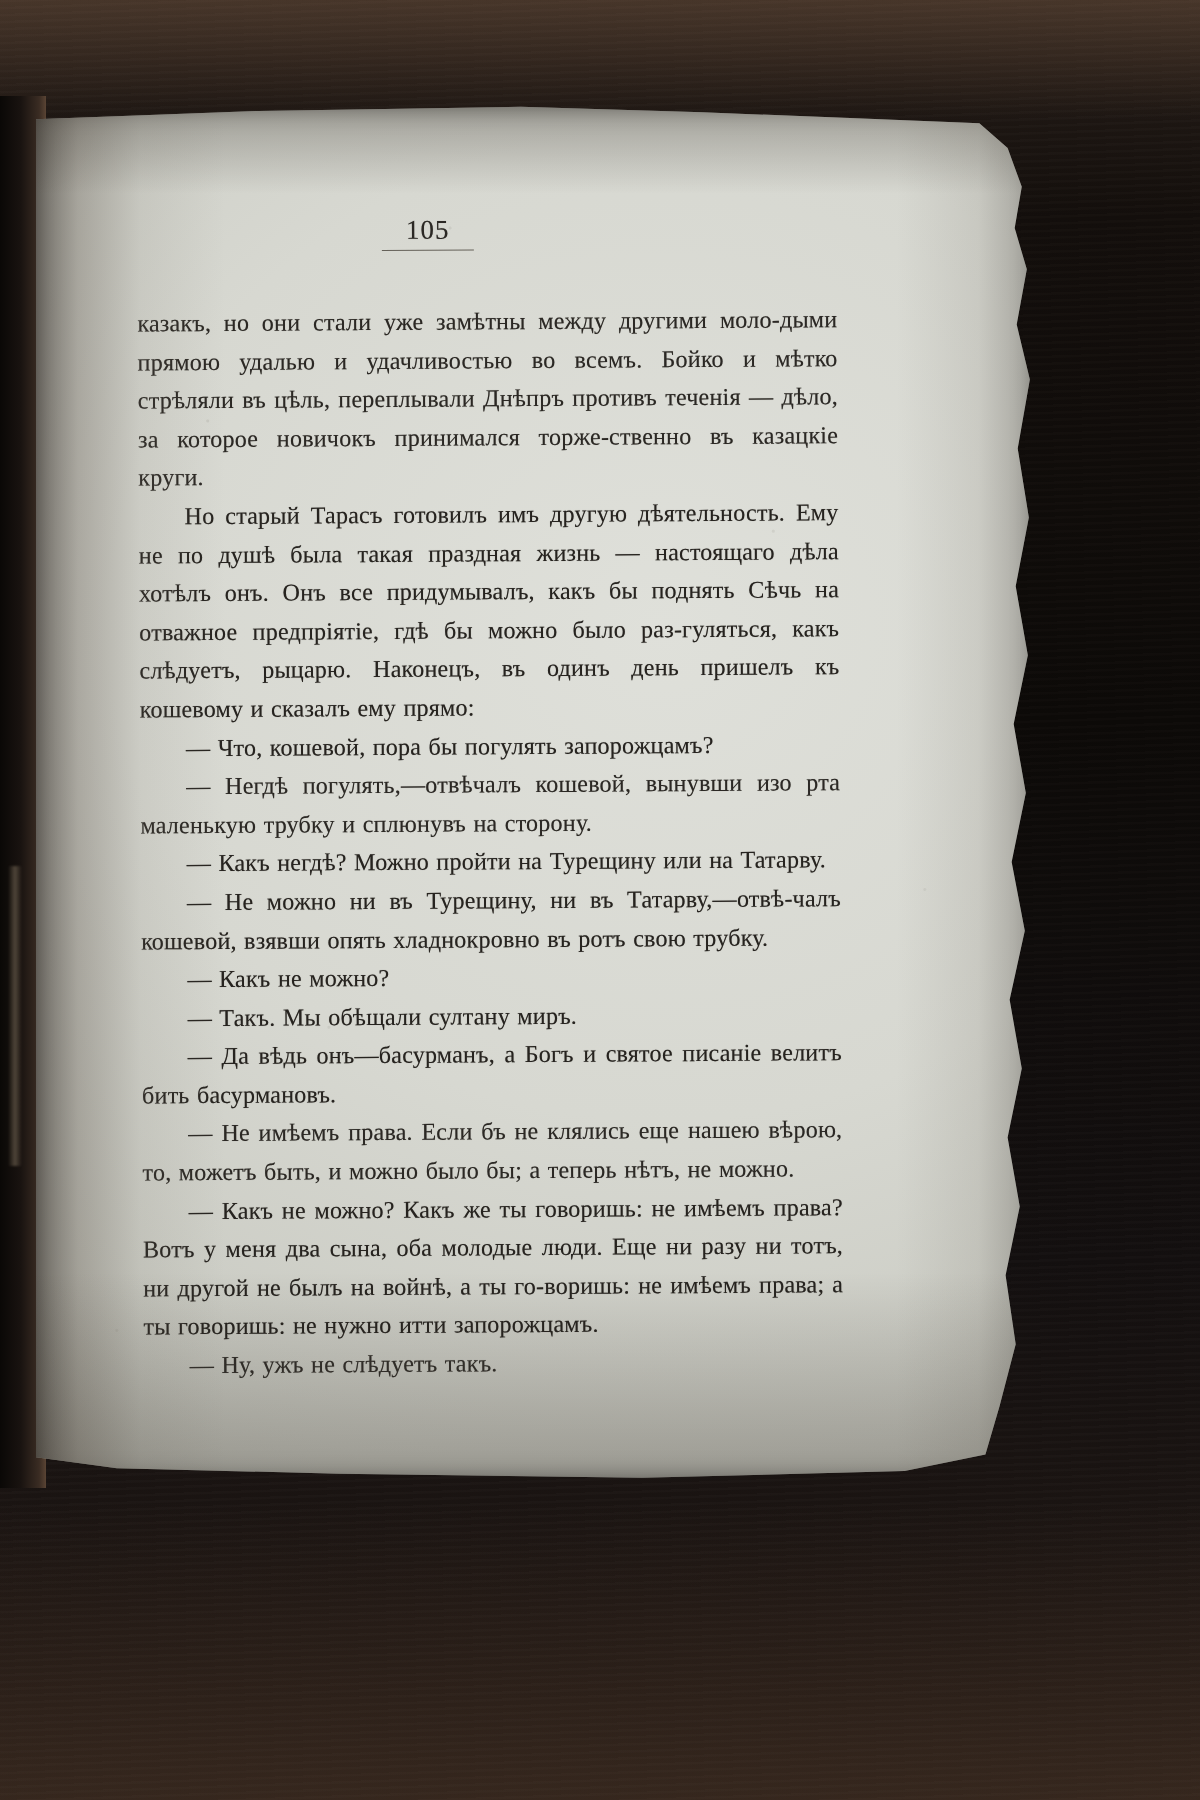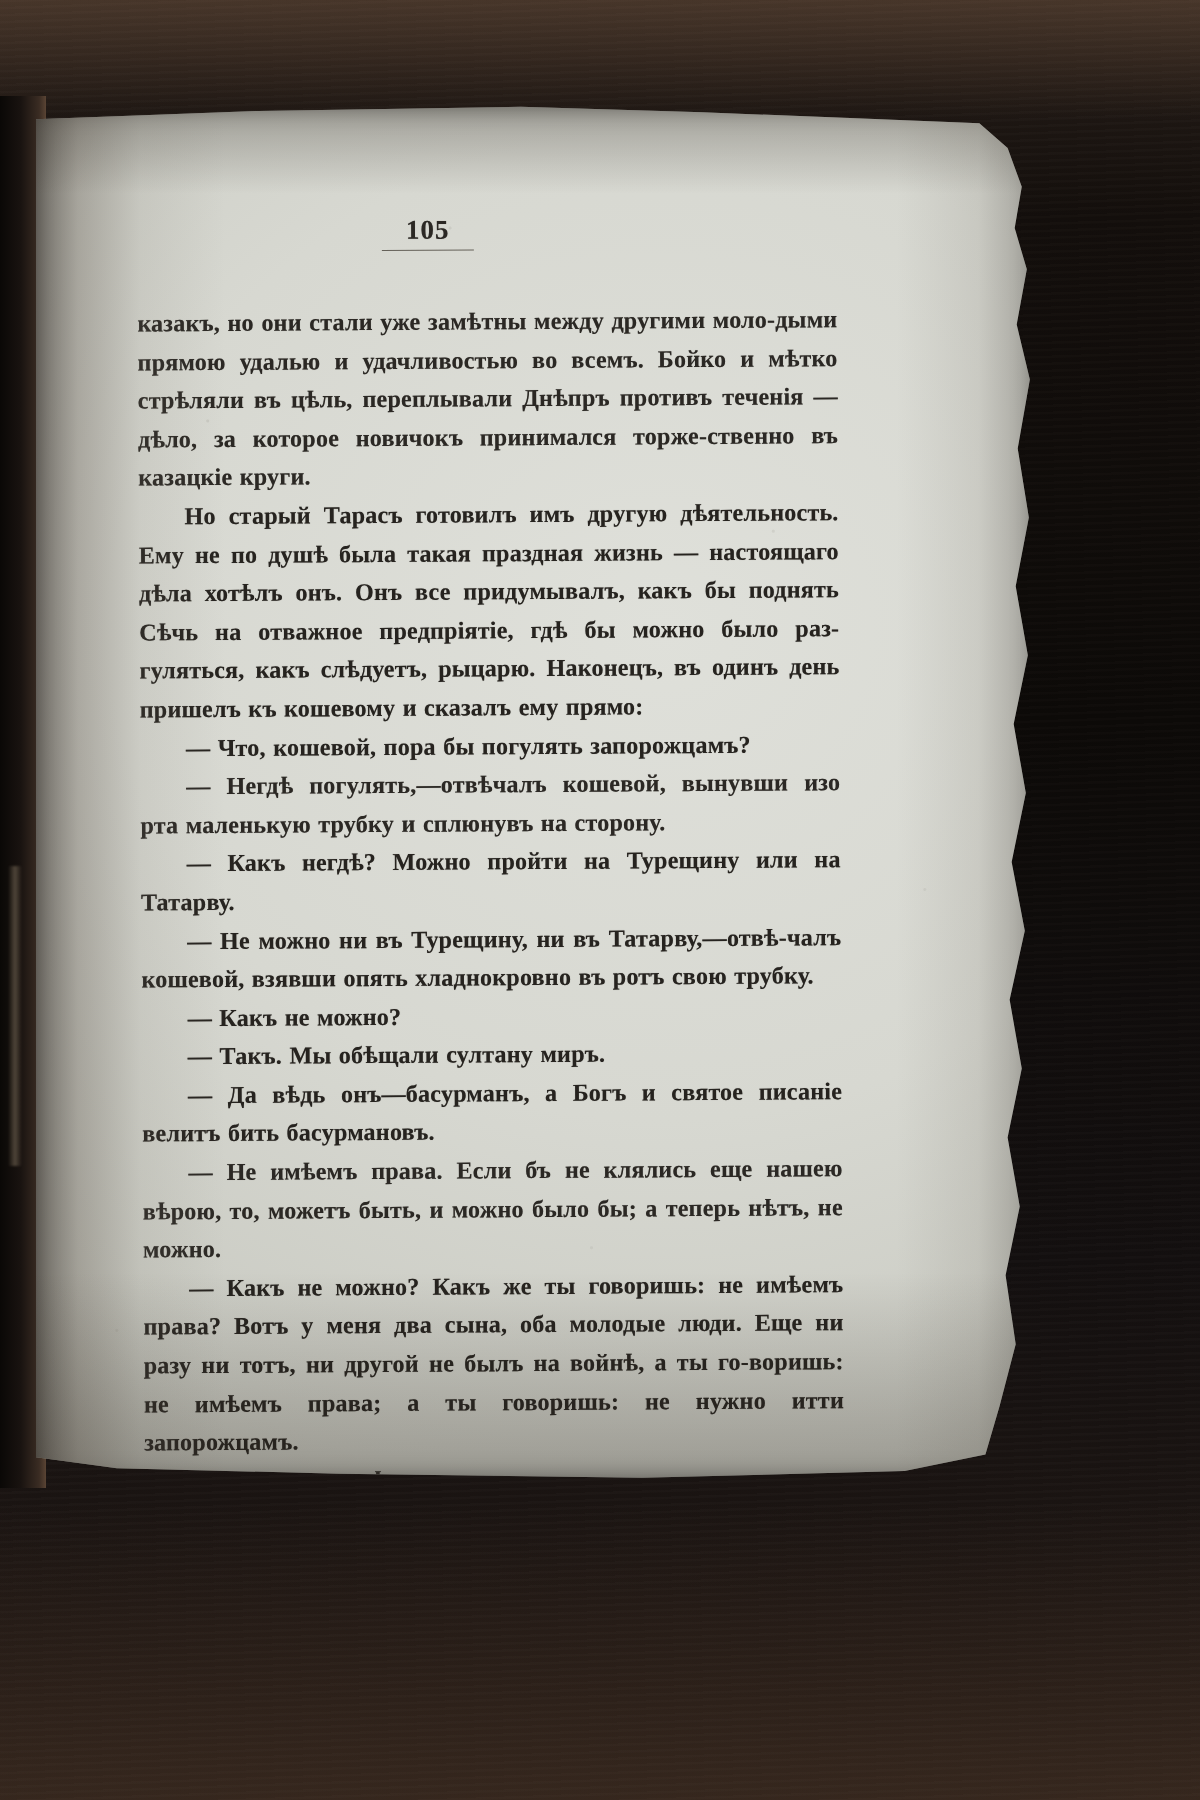--- a/index.html
+++ b/index.html
@@ -58,21 +58,20 @@
     
     clip-path: polygon(
       0% 1.1%,  22% 0.5%, 48% 0.2%, 66% 0.6%, 80% 1.0%,
       93.4% 1.4%, 96.2% 3.2%, 97.6% 6.0%, 96.9% 9.0%, 98.1% 12.0%,
       97.1% 16.0%, 98.4% 20.0%, 97.2% 25.0%, 98.3% 30.0%, 97.0% 35.0%,
       98.2% 40.0%, 96.8% 45.0%, 98.0% 50.0%, 96.6% 55.0%, 97.9% 60.0%,
       96.4% 65.0%, 97.6% 70.0%, 96.2% 75.0%, 97.4% 80.0%, 96.0% 85.0%,
       97.0% 90.0%, 95.4% 94.5%, 94.0% 98.0%, 86% 99.2%, 60% 99.7%,
       30% 99.4%, 8% 99.0%, 0% 98.2%
     );
-    font-weight: bold;
   }
   
   .page-curve{
     position:absolute;left:0;top:0;width:190px;height:100%;
     background:linear-gradient(90deg,
       rgba(35,28,22,.55) 0%,
       rgba(70,60,50,.30) 22%,
       rgba(120,115,105,.12) 55%,
       rgba(255,255,255,0) 100%);
     pointer-events:none;

